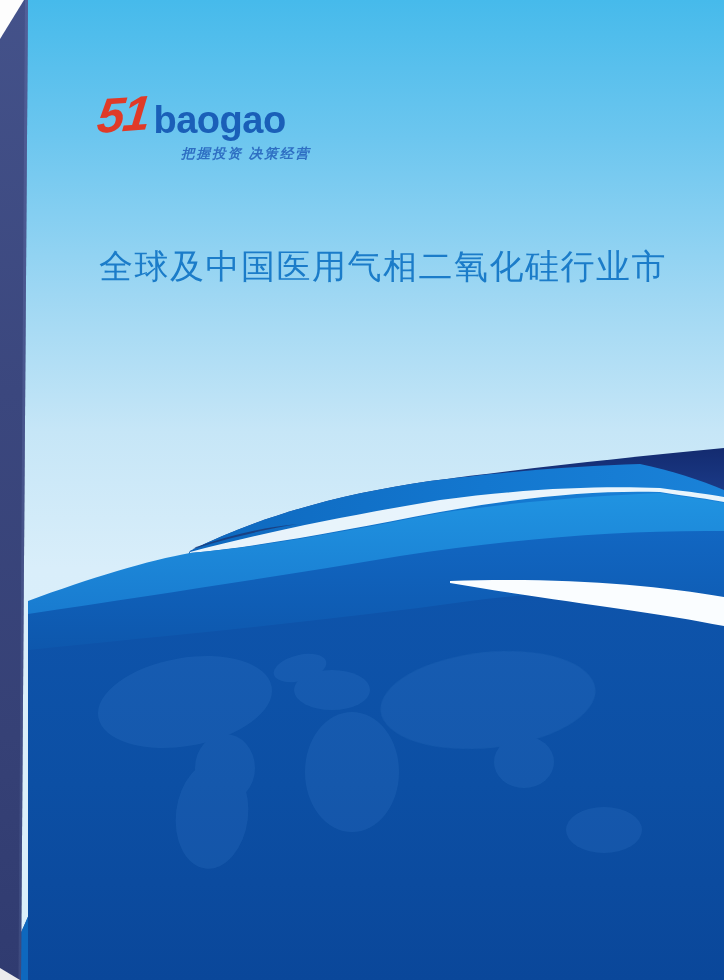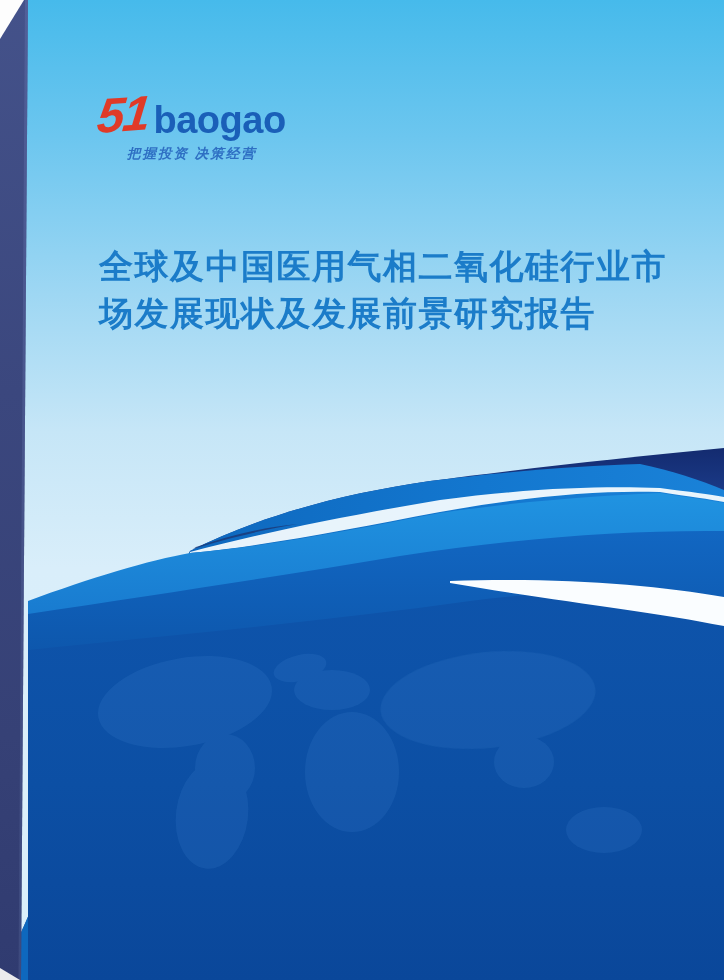--- a/index.html
+++ b/index.html
@@ -35,26 +35,26 @@
   .logo-num{
     font-size:49px;font-weight:700;font-style:italic;color:#e03a28;
     transform:skewX(-10deg) rotate(-4deg);transform-origin:bottom left;
     letter-spacing:-2px;line-height:1;
   }
   .logo-word{
     font-size:38px;font-weight:700;color:#1a5fb8;letter-spacing:-.5px;line-height:1;
     margin-left:8px;
   }
   .logo-tagline{
-    margin:4px 0 0 32px;font-size:13.5px;font-weight:700;font-style:italic;
+    margin:4px 0 0 86px;font-size:13.5px;font-weight:700;font-style:italic;
     color:#2e6fc3;letter-spacing:2px;white-space:nowrap;
   }
   
   .title{position:absolute;left:99px;top:243px;color:#1b7cc9;}
-  .title div{font-size:34px;line-height:47px;letter-spacing:1.5px;font-weight:700;white-space:nowrap;}
+  .title div{font-size:34px;line-height:47px;letter-spacing:1.5px;font-weight:400;white-space:nowrap;}
 </style>
 </head>
 <body>
 
 <div class="stage">
 
   <svg class="waves" viewBox="0 0 724 980" aria-hidden="true">
     <defs>
       <linearGradient id="gNavy" x1="0" y1="440" x2="0" y2="520" gradientUnits="userSpaceOnUse">
         <stop offset="0" stop-color="#12286b"></stop>
@@ -118,16 +118,15 @@
   <div class="logo">
     <div class="logo-row">
       <span class="logo-num">51</span>
       <span class="logo-word">baogao</span>
     </div>
     <div class="logo-tagline">把握投资 决策经营</div>
   </div>
 
   <div class="title">
     <div>全球及中国医用气相二氧化硅行业市</div>
-    <div>场发展现状及发展前景研究报告</div>
   </div>
 
 </div>
 
 </body></html>

